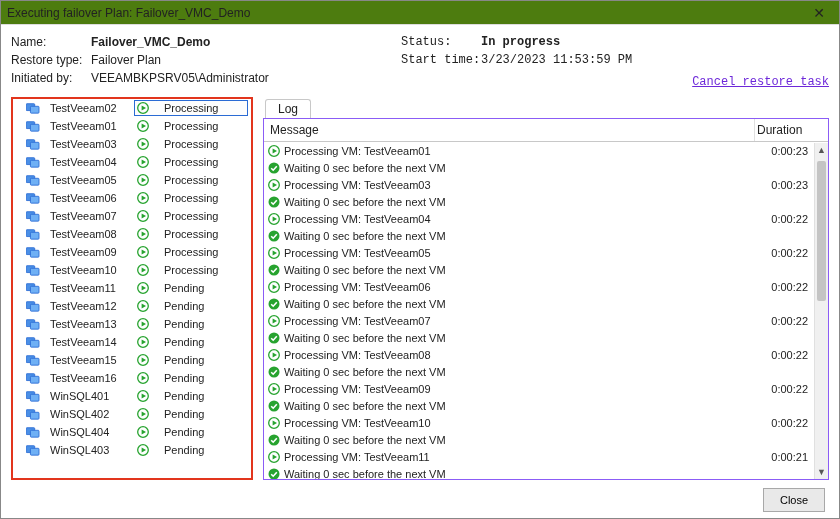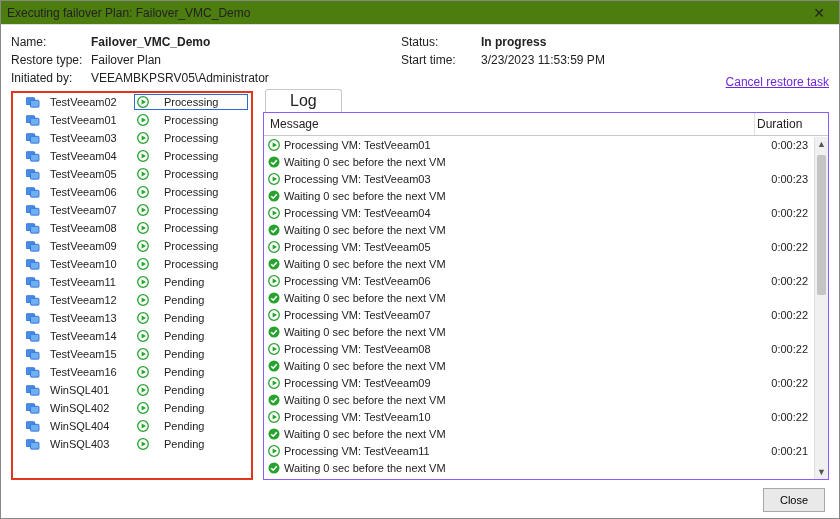--- a/index.html
+++ b/index.html
@@ -29,23 +29,24 @@
     font-size: 14px; cursor: pointer;
   }
   .content {
     padding: 8px 10px 6px 10px;
     height: calc(100% - 24px);
     display: flex;
     flex-direction: column;
   }
   .info-block {
     display: flex;
+    margin-bottom: 6px;
   }
   .info-left { width: 390px; }
-  .info-right { flex: 1; }
+  .info-right { flex: 1; font-family: Liberation Mono, monospace; }
   .info-row { display: flex; height: 18px; align-items: center; }
   .info-label { width: 80px; color: #222; }
   .info-value {}
   .info-value.strong { font-weight: 600; }
   .cancel-link {
     text-align: right;
     color: #6d28d9;
     text-decoration: underline;
     cursor: pointer;
   }
@@ -129,22 +130,22 @@
     align-items: flex-end;
     padding-left: 2px;
     border-bottom: 1px solid #c8c8c8;
     margin-bottom: -1px;
   }
   .tab {
     background: #fff;
     border: 1px solid #c8c8c8;
     border-bottom: 1px solid #fff;
     border-radius: 3px 3px 0 0;
-    padding: 2px 24px;
-    font-size: 16px;
+    padding: 2px 12px;
+    font-size: 12px;
     position: relative;
     top: 1px;
   }
   .log-grid {
     border: 1px solid #8b5cf6;
     flex: 1;
     display: flex;
     flex-direction: column;
     min-height: 0;
     position: relative;

